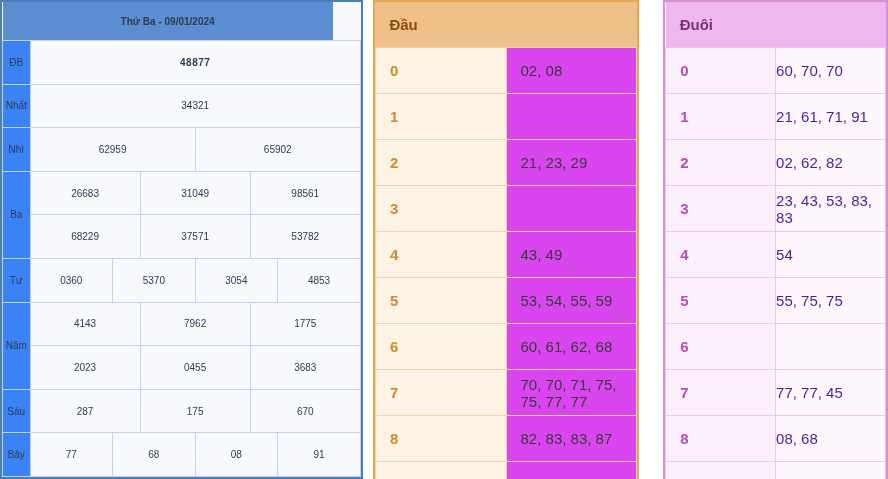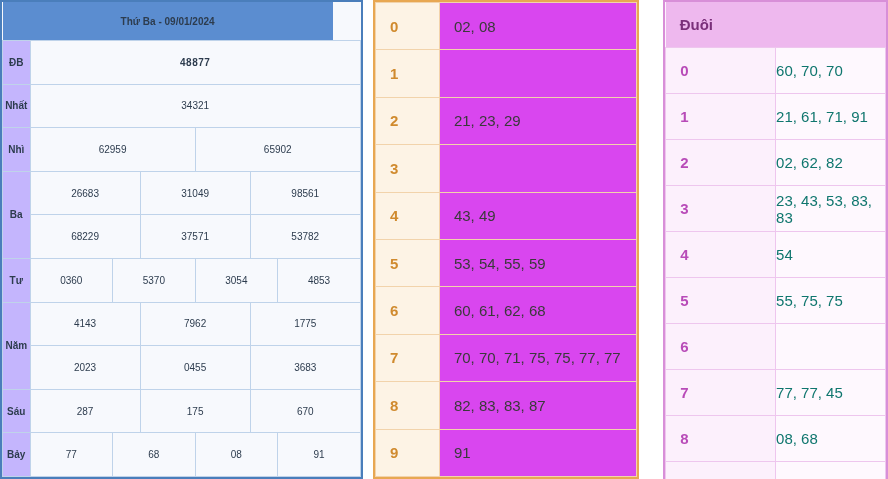--- a/index.html
+++ b/index.html
@@ -43,23 +43,23 @@
     background: #5b8dd0;
     color: #ffffff;
     font-size: 16px;
     font-weight: bold;
     text-align: center;
     height: 36px;
     border: none !important;
   }
   td.label {
     width: 62px;
-    background: #c4b5fd;
+    background: #3b82f6;
     color: #1d4f91;
-    font-weight: bold;
+    font-weight: normal;
     font-size: 15px;
   }
   td.prize-db {
     color: #e01b24;
     font-weight: bold;
     font-size: 17px;
     letter-spacing: 0.5px;
   }
   td.num {
     color: #2d3c4e;
@@ -141,21 +141,21 @@
     width: 46px;
     text-align: left;
     padding-left: 14px;
     color: #b84bb8;
     font-weight: bold;
     background: #fcf0fc;
   }
   .duoi-wrap td.vals {
     text-align: left;
     padding-left: 0;
-    color: #0f766e;
+    color: #4c1d95;
     background: #fef8fe;
   }
 </style>
 </head>
 <body>
 
 <div id="page">
 
   <div class="main-table-wrap">
     <table class="main">
@@ -227,20 +227,23 @@
           <td class="num" colspan="3">91</td>
         </tr>
       </tbody>
     </table>
   </div>
 
   <div class="dau-wrap">
     <table class="side">
       <tbody>
         <tr>
+          <td class="dau-header" colspan="2">Đầu</td>
+        </tr>
+        <tr>
           <td class="key">0</td>
           <td class="vals">02, 08</td>
         </tr>
         <tr>
           <td class="key">1</td>
           <td class="vals"></td>
         </tr>
         <tr>
           <td class="key">2</td>
           <td class="vals">21, 23, 29</td>

